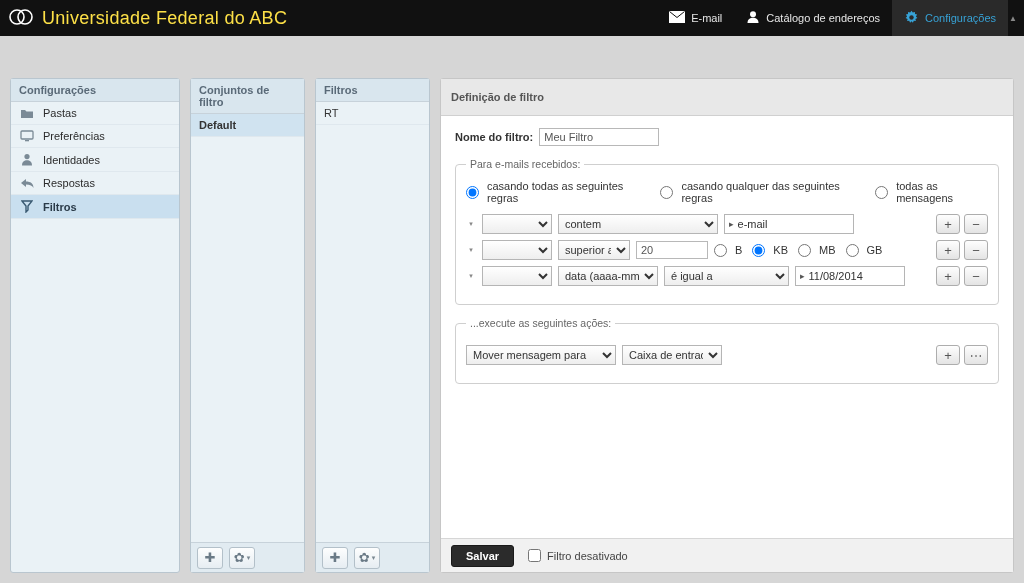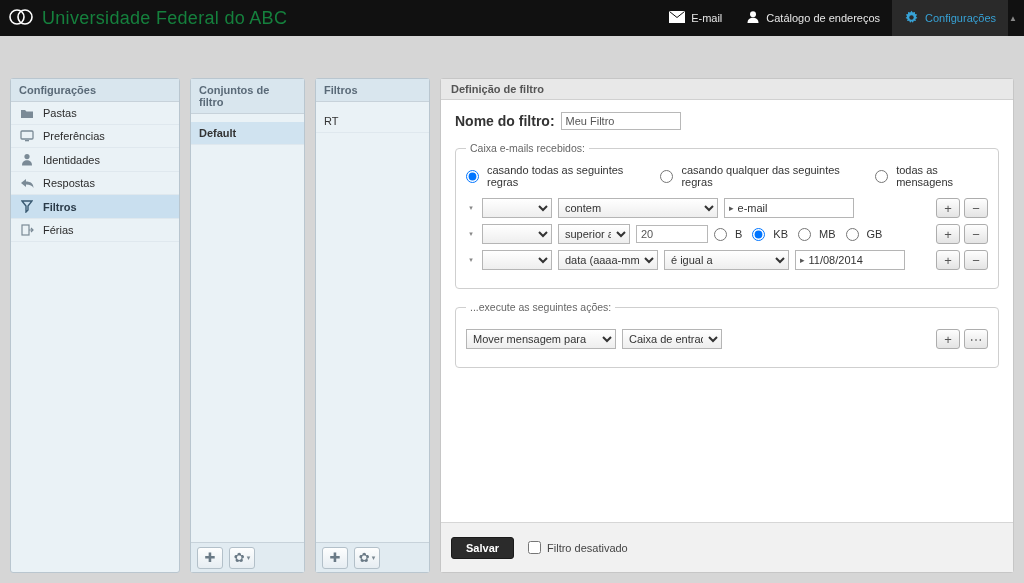--- a/index.html
+++ b/index.html
@@ -3,21 +3,21 @@
 <meta charset="utf-8">
 <style>
   * { box-sizing: border-box; margin: 0; padding: 0; }
   html, body { width: 1024px; height: 583px; font-family: "Lucida Grande","Segoe UI",Arial,sans-serif; font-size: 11px; color: #333; overflow: hidden; }
   body { background: #d6d6d6; }
 
   
   .topbar { position: absolute; left:0; right:0; top:0; height:36px; background:#111; color:#fff; display:flex; align-items:center; padding:0 6px 0 8px; }
   .logo-wrap { display:flex; align-items:center; gap:8px; }
   .logo-rings { color:#fff; }
-  .brand { font-size:18px; font-weight:300; color:#15803d; letter-spacing:0.3px; }
+  .brand { font-size:18px; font-weight:300; color:#fde047; letter-spacing:0.3px; }
   .top-spacer { flex:1; }
   .top-link { display:flex; align-items:center; gap:6px; padding:0 12px; height:36px; color:#e6e6e6; cursor:pointer; font-size:11px; }
   .top-link.active { background:#2a2a2a; color:#37a2d6; }
   .top-link svg { flex:0 0 auto; }
   .top-caret { width:10px; display:flex; align-items:center; justify-content:center; color:#888; font-size:8px; }
 
   
   .workspace { position:absolute; left:10px; right:10px; top:78px; bottom:10px; display:flex; gap:10px; }
 
   .panel { background:#eaf2f6; border:1px solid #b9c6cf; border-radius:3px; display:flex; flex-direction:column; min-width:0; }
@@ -26,34 +26,34 @@
   .panel .ftr { border-top:1px solid #c7d2da; background:#e1ebf1; height:30px; display:flex; align-items:center; gap:6px; padding:0 6px; }
 
   .col-settings { width:170px; }
   .col-sets     { width:115px; }
   .col-filters  { width:115px; }
 
   .settings-item { display:flex; align-items:center; gap:8px; padding:5px 8px; color:#2b2b2b; cursor:pointer; border-bottom:1px solid #dfe8ee; }
   .settings-item.selected { background:#c9dfef; font-weight:bold; color:#2a3a48; }
   .settings-item .mi { width:16px; display:flex; align-items:center; justify-content:center; color:#6a7a86; }
 
-  .list-item { padding:5px 8px; color:#333; cursor:pointer; border-bottom:1px solid #dfe8ee;margin-top:8px; }
+  .list-item { padding:5px 8px; color:#333; cursor:pointer; border-bottom:1px solid #dfe8ee; }
   .list-item.selected { font-weight:bold; background:#d0e3f0; }
 
   .ftr-btn { width:26px; height:22px; border:1px solid #b3c0c9; background:linear-gradient(#fdfefe,#e6edf2); border-radius:3px; display:flex; align-items:center; justify-content:center; color:#6a7a86; cursor:pointer; font-size:13px; }
   .ftr-btn .caret { font-size:7px; margin-left:2px; color:#7a8892; }
 
   
   .col-def { flex:1; background:#f4f4f4; border:1px solid #c6c6c6; border-radius:3px; display:flex; flex-direction:column; }
-  .col-def .hdr { background:#e8e8e8; border-bottom:1px solid #d0d0d0; color:#555; font-weight:bold; padding:4px 10px; }
+  .col-def .hdr { background:#e8e8e8; border-bottom:1px solid #d0d0d0; color:#555; font-weight:bold; padding:12px 10px; }
   .col-def .body { flex:1; padding:12px 14px 8px 14px; background:#fff; overflow:auto; }
-  .col-def .ftr { border-top:1px solid #d6d6d6; background:#f1f1f1; height:50px; display:flex; align-items:center; gap:14px; padding:0 10px; }
+  .col-def .ftr { border-top:1px solid #d6d6d6; background:#f1f1f1; height:34px; display:flex; align-items:center; gap:14px; padding:0 10px; }
 
   .row-name { display:flex; align-items:center; gap:6px; margin-bottom:12px; }
-  .row-name label { font-size:14px; font-weight:bold; color:#333; }
+  .row-name label { font-size:11px; font-weight:bold; color:#333; }
   .text-input { border:1px solid #b8b8b8; padding:2px 4px; font-size:11px; color:#555; height:18px; background:#fff; }
 
   fieldset.group { border:1px solid #cfcfcf; border-radius:4px; padding:10px 10px 12px 10px; margin-bottom:12px; position:relative; }
   fieldset.group legend { font-size:10.5px; color:#666; padding:0 4px; }
 
   .radio-row { display:flex; align-items:center; gap:18px; margin-bottom:10px; font-size:11px; color:#333; }
   .radio-row label, .unit-row label { display:flex; align-items:center; gap:8px; cursor:pointer; }
   input[type=radio] { margin:0; }
 
   .rule { display:flex; align-items:center; gap:6px; margin:6px 0; }
@@ -170,29 +170,20 @@
         <span>Respostas</span>
       </div>
       <div class="settings-item selected">
         <span class="mi">
             <svg width="12" height="13" viewBox="0 0 12 13">
               <path d="M2 1 L6 6 L6 12 L8 10 L8 6 L12 1 Z" fill="none" stroke="#3a5a72" stroke-width="1.4" transform="translate(-1 0)"></path>
             </svg>
           </span>
         <span>Filtros</span>
       </div>
-      <div class="settings-item">
-        <span class="mi">
-            <svg width="13" height="12" viewBox="0 0 13 12">
-              <rect x="1" y="1" width="7" height="10" fill="none" stroke="#7a8a96" stroke-width="1.2"></rect>
-              <path d="M8 6 H12 M10 4 L12 6 L10 8" fill="none" stroke="#7a8a96" stroke-width="1.2"></path>
-            </svg>
-          </span>
-        <span>Férias</span>
-      </div>
     </div>
   </div>
 
   <div class="panel col-sets">
     <div class="hdr">Conjuntos de filtro</div>
     <div class="body">
       <div class="list-item selected">
         <span>Default</span>
       </div>
     </div>
@@ -228,21 +219,21 @@
   <div class="col-def">
     <div class="hdr">Definição de filtro</div>
     <div class="body">
 
       <div class="row-name">
         <label>Nome do filtro:</label>
         <input class="text-input" style="width: 120px;" value="Meu Filtro">
       </div>
 
       <fieldset class="group">
-        <legend>Caixa e-mails recebidos:</legend>
+        <legend>Para e-mails recebidos:</legend>
 
         <div class="radio-row">
           <label>
               <input type="radio" name="mm" checked="" style="">
               <span>casando todas as seguintes regras</span>
             </label>
           <label>
               <input type="radio" name="mm" style="">
               <span>casando qualquer das seguintes regras</span>
             </label>

